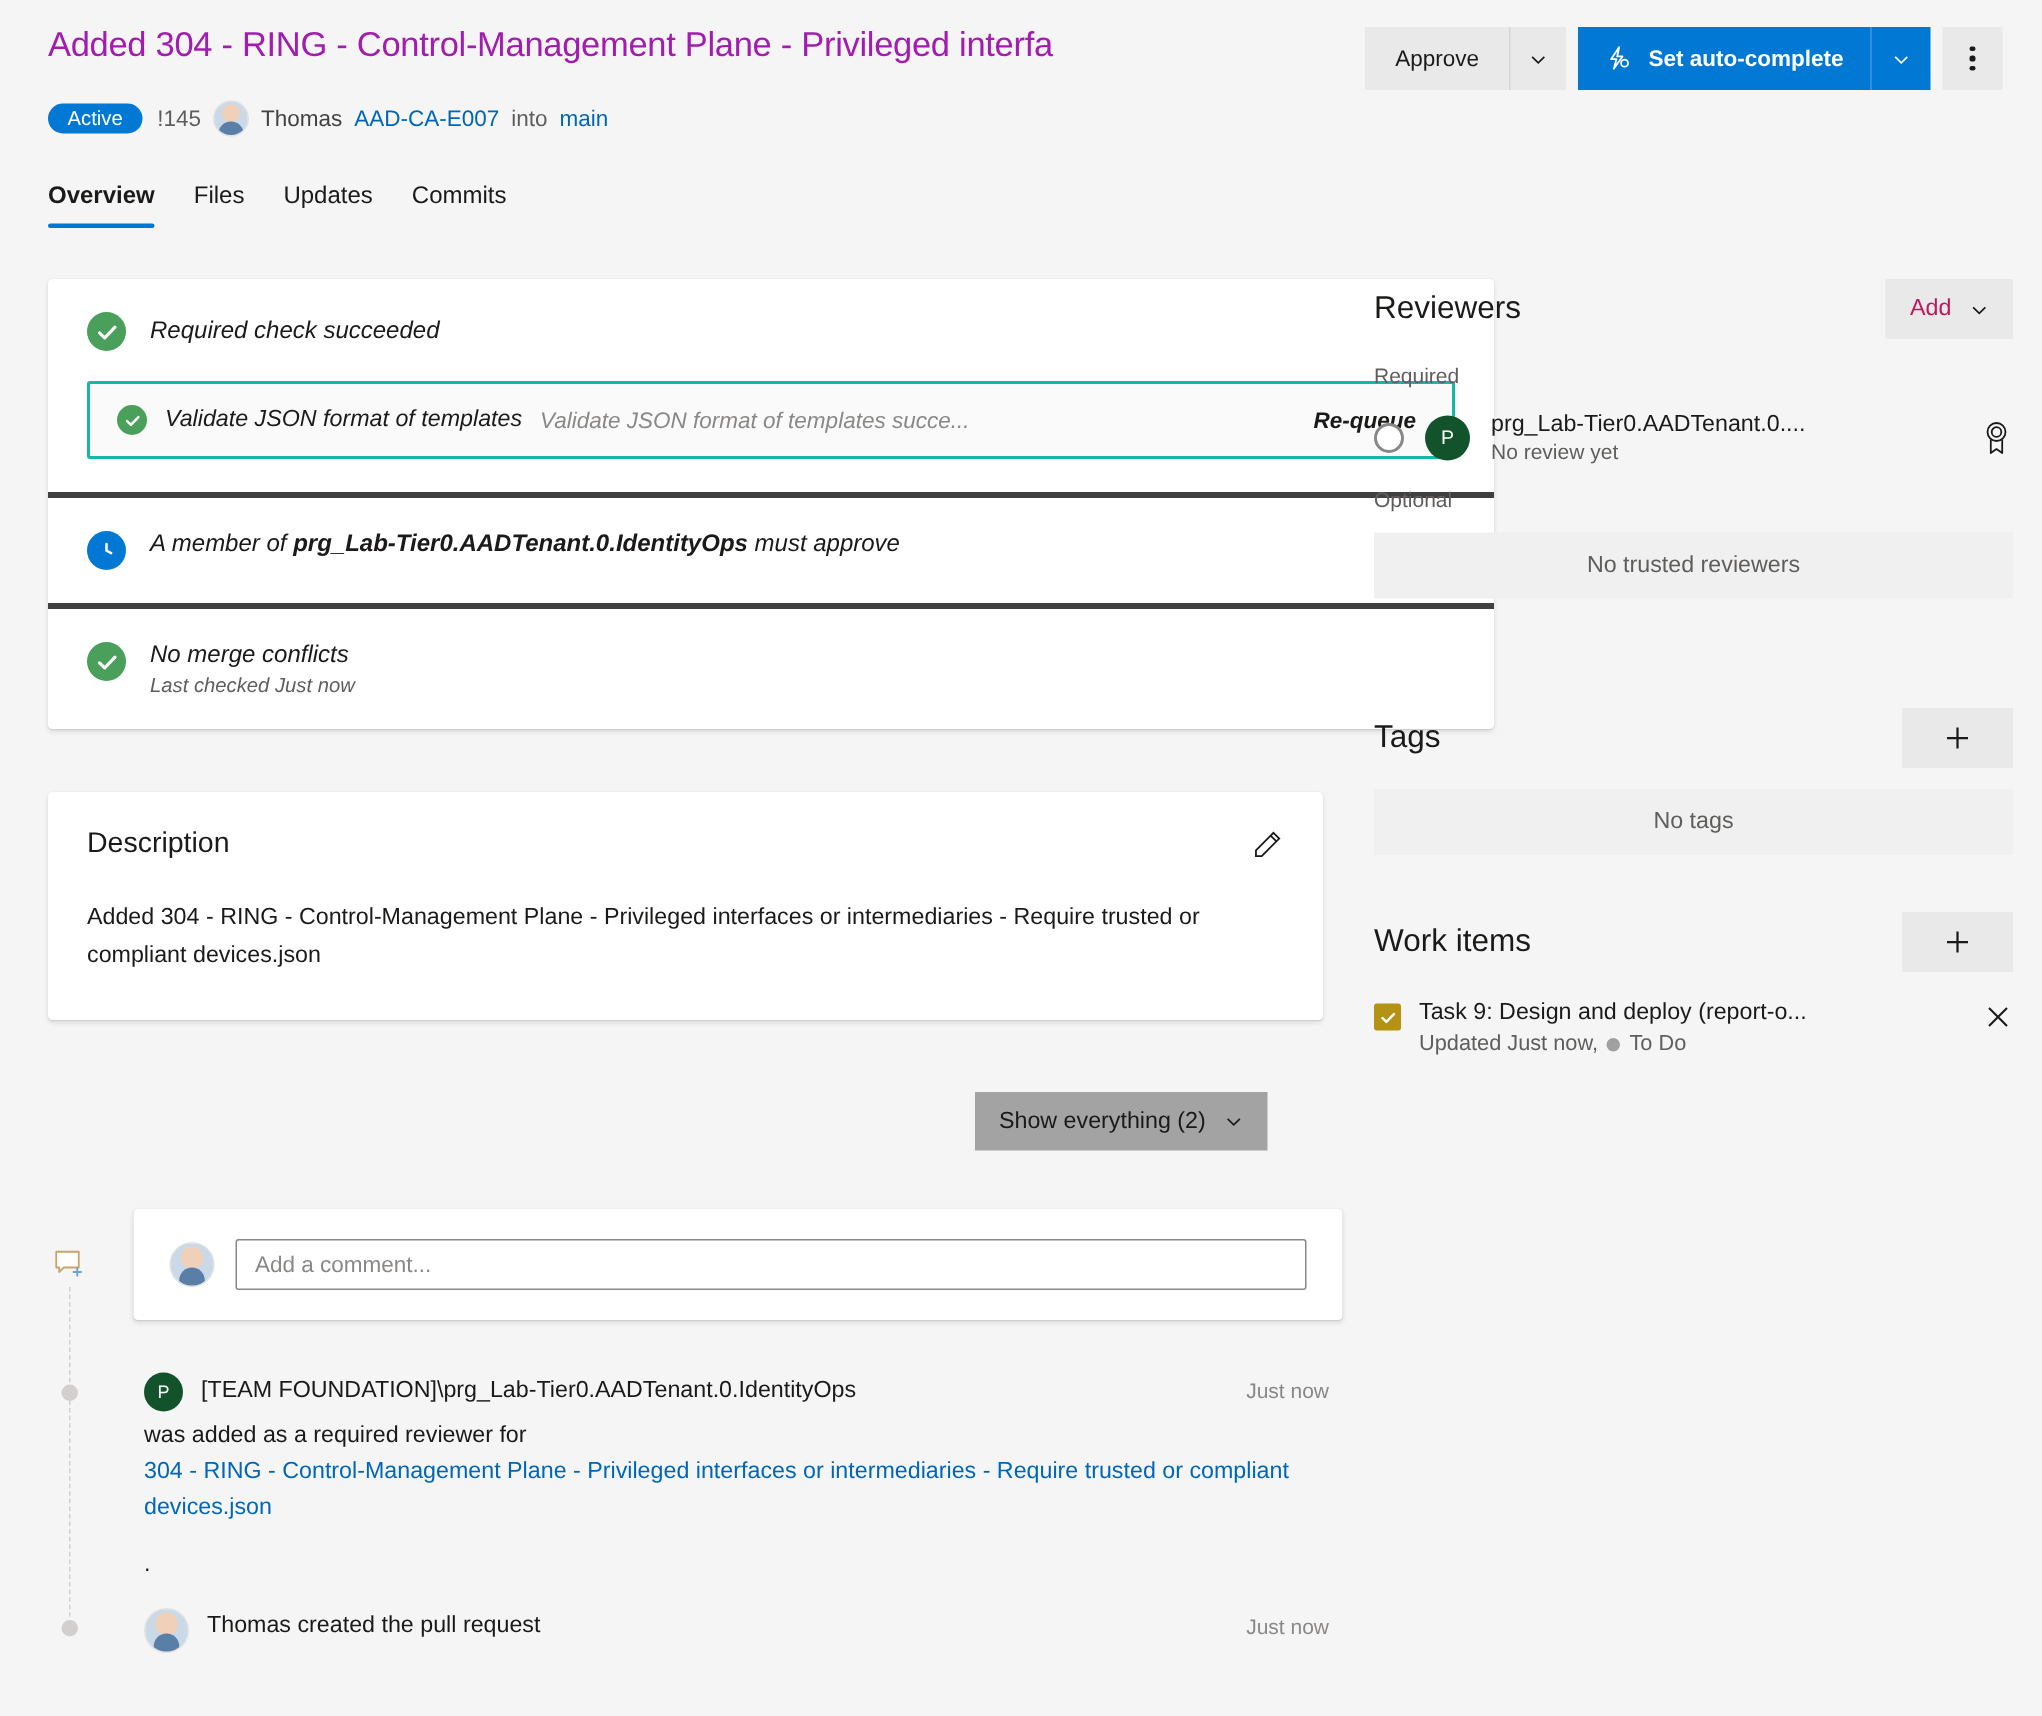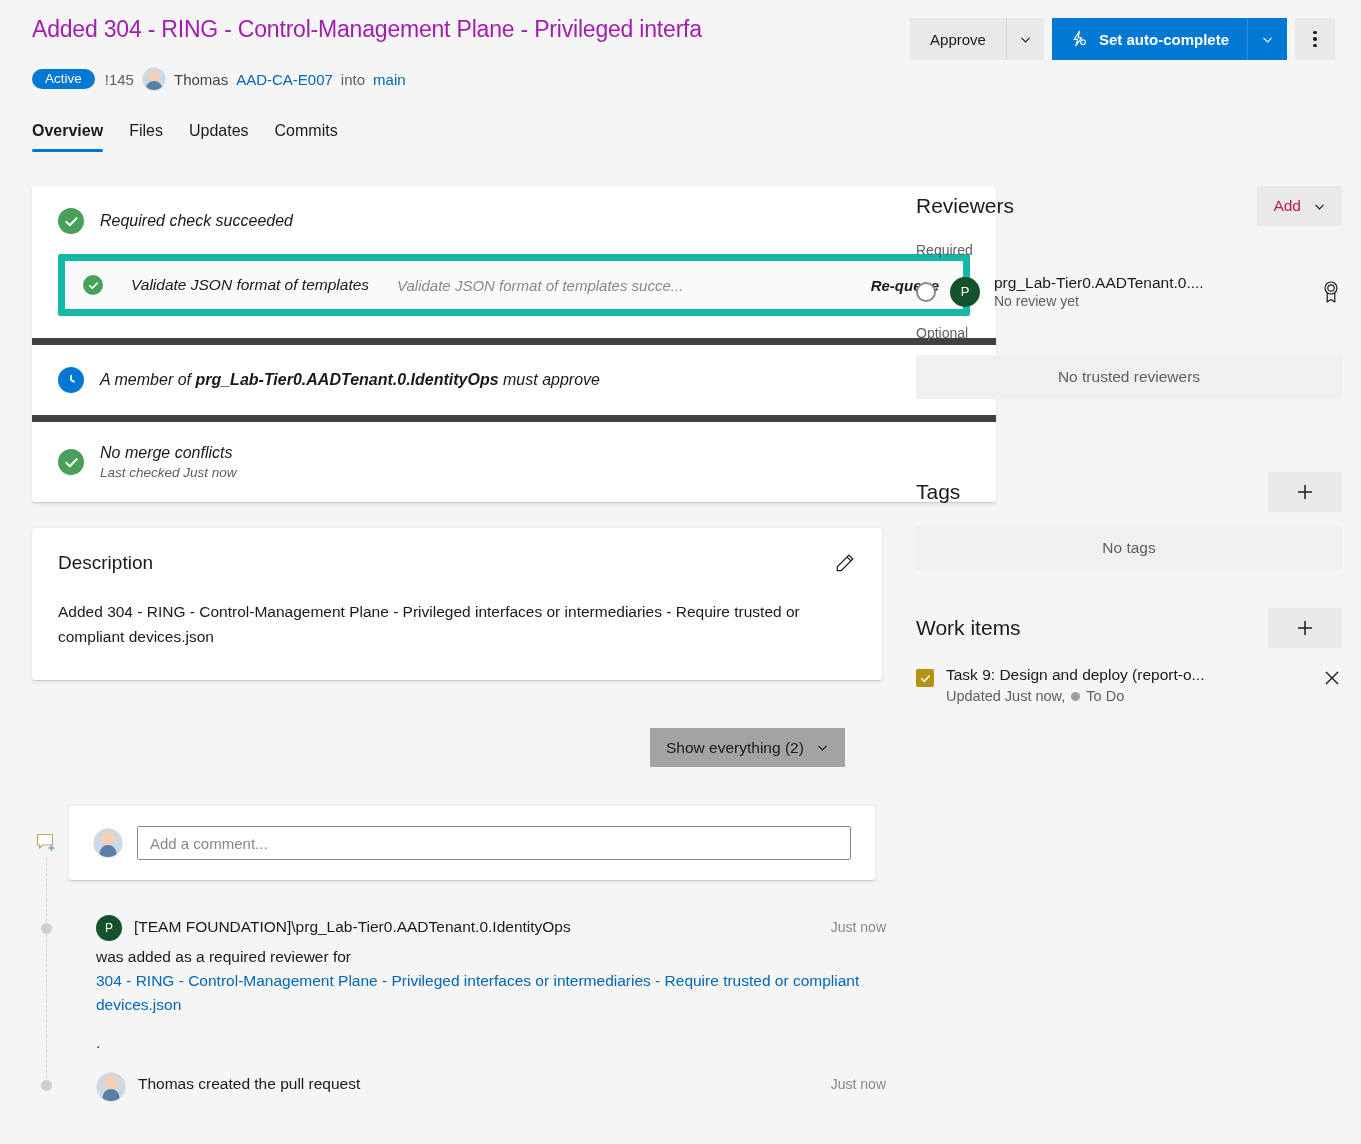--- a/index.html
+++ b/index.html
@@ -94,36 +94,36 @@
     display: flex; align-items: center; justify-content: center; flex: 0 0 auto;
   }
   .check-icon svg { width: 15px; height: 15px; }
   .clock-icon {
     width: 26px; height: 26px; border-radius: 50%; background: #0078d4;
     display: flex; align-items: center; justify-content: center; flex: 0 0 auto;
   }
   .clock-icon svg { width: 16px; height: 16px; }
 
   .policy-sub {
-    margin: 14px 26px 22px; background: #fafafa; border: 7px solid #14b8a6;
+    margin: 14px 26px 22px; background: #fafafa; border: 2px solid #14b8a6;
     border-radius: 2px; display: flex; align-items: center;
-    padding: 14px 18px; gap: 28px;
+    padding: 14px 18px; gap: 12px;
   }
   .check-icon.sm { width: 20px; height: 20px; }
   .check-icon.sm svg { width: 11px; height: 11px; }
   .sub-name { font-size: 15.5px; color: #1b1a19; white-space: nowrap; }
   .sub-desc {
     font-size: 15px; color: #8a8886; flex: 1 1 auto;
     overflow: hidden; text-overflow: ellipsis; white-space: nowrap;
   }
   .requeue { font-size: 15px; font-weight: 700; color: #1b1a19; cursor: pointer; white-space: nowrap; padding-right: 6px; }
 
   .policy-row {
-    display: flex; align-items: center; gap: 16px;
-    padding: 22px 26px; border-top: 7px solid #404040;
+    display: flex; gap: 16px;
+    padding: 22px 26px; border-top: 4px solid #404040;
   }
   .policy-row .txt { font-size: 16px; color: #1b1a19; }
   .policy-row .txt b { font-weight: 700; }
   .policy-row .sublabel { font-size: 13.5px; color: #605e5c; margin-top: 3px; }
 
   
   .desc-card { position: absolute; left: 32px; top: 528px; width: 850px; padding: 24px 26px 30px; }
   .desc-head { display: flex; align-items: flex-start; justify-content: space-between; }
   .desc-title { font-size: 19px; color: #1b1a19; }
   .pencil { cursor: pointer; width: 22px; height: 22px; }
@@ -141,21 +141,21 @@
     position: absolute; left: 46px; top: 858px; width: 0;
     height: 230px; border-left: 1.5px dashed #d2d0ce;
   }
   .gutter-comment-icon { position: absolute; left: 36px; top: 833px; width: 22px; height: 20px; }
   .tl-dot {
     position: absolute; left: 41px; width: 11px; height: 11px;
     border-radius: 50%; background: #d2d0ce;
   }
 
   .comment-box {
-    position: absolute; left: 69px; top: 806px; width: 806px;
+    position: absolute; left: 89px; top: 806px; width: 806px;
     background: #fff; border-radius: 3px; padding: 20px 24px;
     box-shadow: 0 1.6px 3.6px rgba(0,0,0,.10), 0 .3px .9px rgba(0,0,0,.09);
     display: flex; align-items: center; gap: 14px;
   }
   .comment-input {
     flex: 1 1 auto; height: 34px; border: 1px solid #8a8886;
     background: #fff; border-radius: 2px; padding: 0 12px;
     font-size: 15px; font-family: inherit; color: #1b1a19;
   }
   .comment-input::placeholder { color: #8a8886; }

